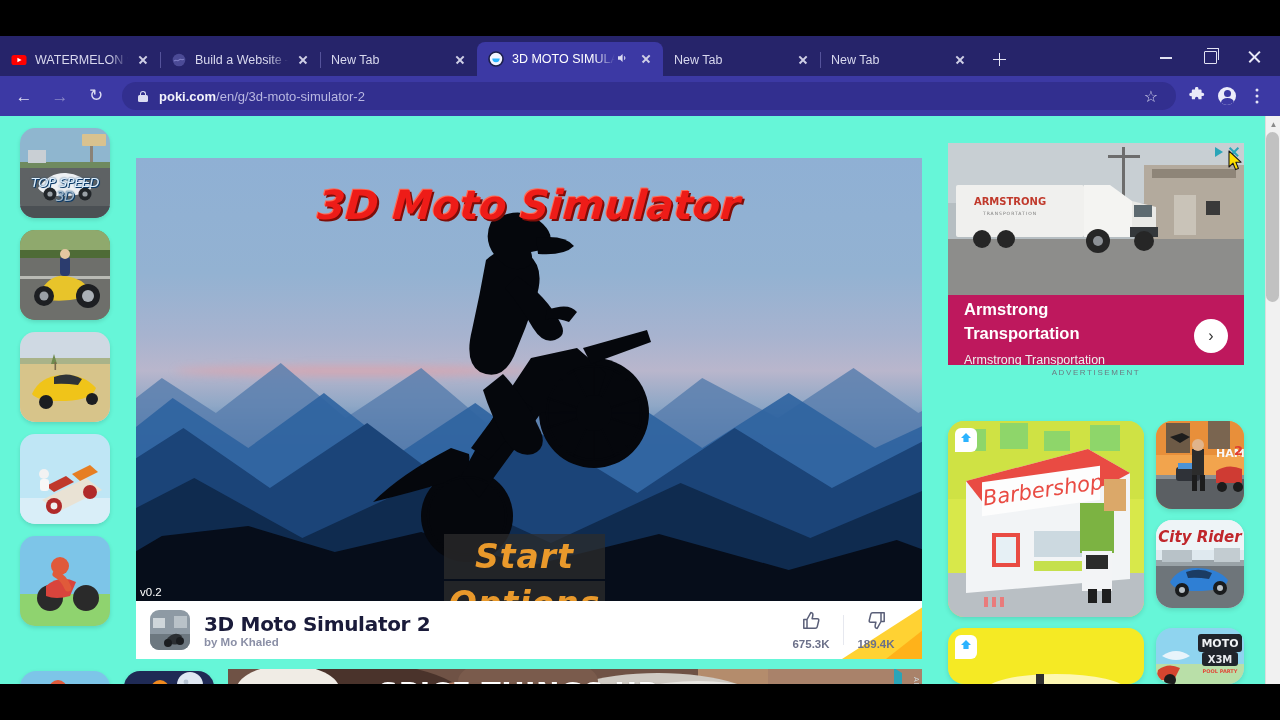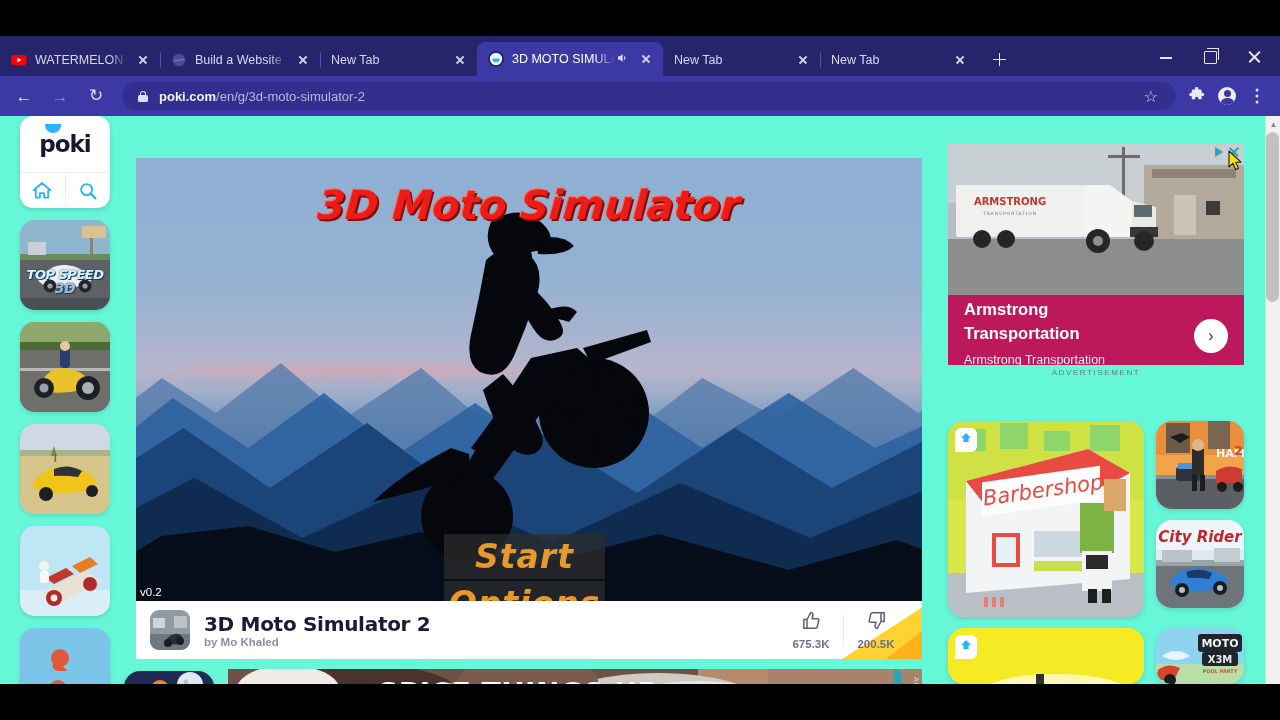--- a/index.html
+++ b/index.html
@@ -127,21 +127,21 @@
   }
   .poki-actions { height:36px; border-top:1px solid #eceef3; display:flex; }
   .poki-act { flex:1 1 0; display:flex; align-items:center; justify-content:center; }
   .poki-act + .poki-act { border-left:1px solid #eceef3; }
   .tile {
     width: 90px; height: 90px; border-radius: 15px; margin-top: 12px; overflow: hidden;
     position: relative; box-shadow: 0 2px 4px rgba(0,0,0,.12);
   }
   .tile .tlabelimg {
     position:absolute; left:0; right:0; bottom:14px; text-align:center;
-    font-family:"DejaVu Sans", sans-serif; font-weight:700; font-style:italic; color:#dff1ff;
+    font-family:"DejaVu Sans", sans-serif; font-weight:400; font-style:italic; color:#dff1ff;
     font-size:13px; text-shadow:0 0 2px #10406e, 1px 1px 0 #0d3a66; letter-spacing:-.5px;
   }
   .tile .tlabelimg small { display:block; font-size:14px; color:#9fb8cc; margin-top:-2px; }
 
   
   .gameframe {
     position: absolute; left: 136px; top: 42px; width: 786px; height: 443px;
     overflow: hidden; background: #0b1b33;
   }
   .sky { position:absolute; inset:0; background: linear-gradient(#8fb0d4 0%, #93b2d2 26%, #a7b3cf 40%, #b9b6cc 48%, #8ea7c6 56%, #5e86b5 62%, #2d5d98 70%, #13335f 85%, #0a1c38 100%); }
@@ -333,39 +333,20 @@
           <i></i>
           <i></i>
           <i></i>
         </span>
       </div>
   </div>
 
   <div id="viewport">
 
     <div class="leftrail">
-      <div class="poki-card">
-        <div class="poki-logo">
-          <span class="poki-word">poki</span>
-          <span class="poki-bowl"></span>
-        </div>
-        <div class="poki-actions">
-          <div class="poki-act">
-            <svg width="20" height="19" viewBox="0 0 20 19">
-                <path d="M10 2 L18.4 9.2 h-2.2 v7.4 h-4.1 v-4.4 h-4.2 v4.4 H3.8 V9.2 H1.6z" fill="none" stroke="#2bb3ff" stroke-width="1.8" stroke-linejoin="round"></path>
-              </svg>
-          </div>
-          <div class="poki-act">
-            <svg width="20" height="20" viewBox="0 0 20 20">
-                <circle cx="8.6" cy="8.6" r="5.5" fill="none" stroke="#2bb3ff" stroke-width="1.9"></circle>
-                <path d="M12.8 12.8 L17.4 17.4" stroke="#2bb3ff" stroke-width="2.2" stroke-linecap="round"></path>
-              </svg>
-          </div>
-        </div>
-      </div>
 
       <div class="tile">
         <svg width="90" height="90" viewBox="0 0 90 90">
           <rect width="90" height="90" fill="#8fb6cf"></rect>
           <rect y="38" width="90" height="52" fill="#5e6264"></rect>
           <rect y="34" width="90" height="6" fill="#6f8a5f"></rect>
           <rect x="8" y="22" width="18" height="13" fill="#c9cfd4"></rect>
           <rect x="62" y="6" width="24" height="12" rx="1" fill="#d9c28f"></rect>
           <rect x="70" y="18" width="3" height="16" fill="#8a8277"></rect>
           <path d="M18 60 q12-16 28-15 q16 1 26 14 q-4 8 -26 9 q-22 1 -28-8z" fill="#eef1f4"></path>
@@ -542,21 +523,21 @@
           </div>
           <div class="vnum">675.3K</div>
         </div>
         <div class="vdivider"></div>
         <div class="vote">
           <div class="vglyph">
             <svg width="21" height="21" viewBox="0 0 21 21">
                 <path d="M15 11.5 L11.2 18.4 q-2.6 -.2 -2 -3.2 l.7 -2.9 H4.7 q-1.9 0 -1.4 -2 l1.5 -6.2 q.3 -1.3 1.9 -1.3 H15z M18.2 11.5 H15 V2.8 h3.2z" fill="none" stroke="#5a5f78" stroke-width="1.5" stroke-linejoin="round"></path>
               </svg>
           </div>
-          <div class="vnum">200.5K</div>
+          <div class="vnum">189.4K</div>
         </div>
       </div>
     </div>
 
     <div class="rightcol">
 
       <div class="adbox">
         <div class="adphoto">
           <svg width="296" height="152" viewBox="0 0 296 152" preserveAspectRatio="none">
             <rect width="296" height="152" fill="#b6bec2"></rect>

